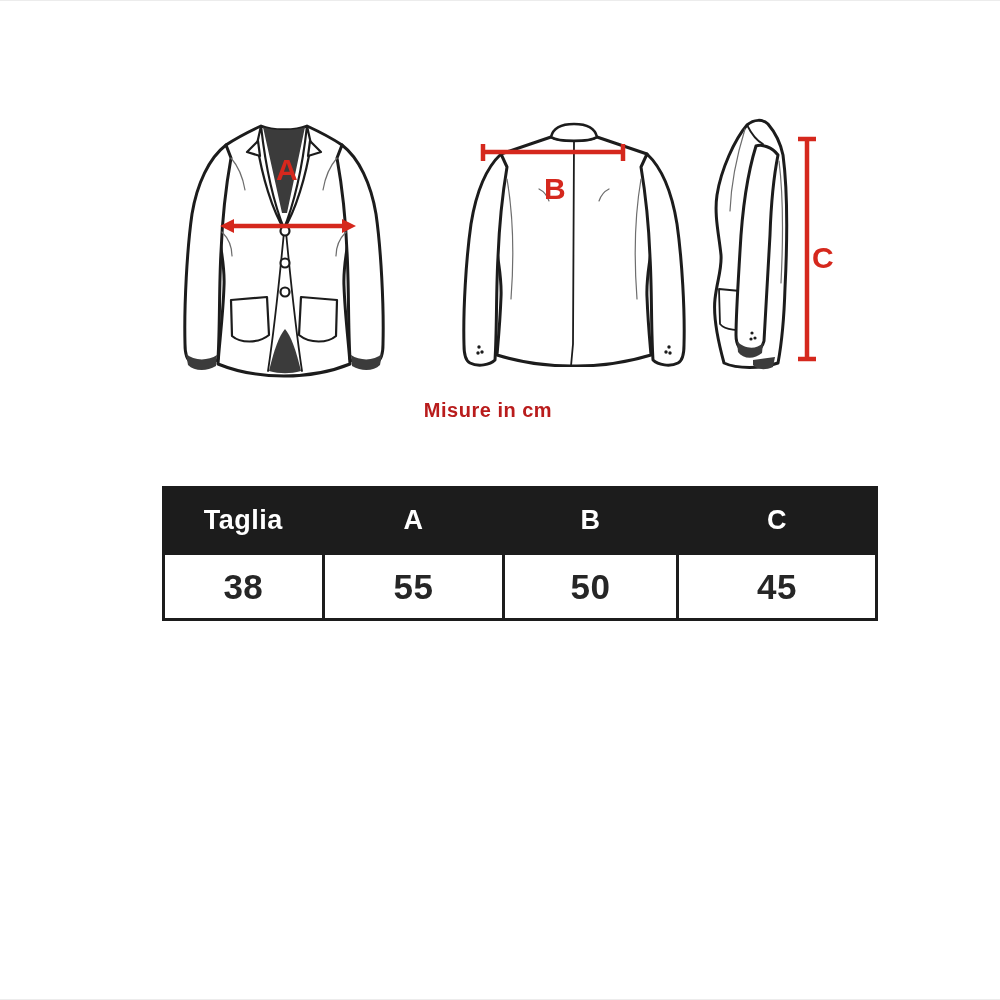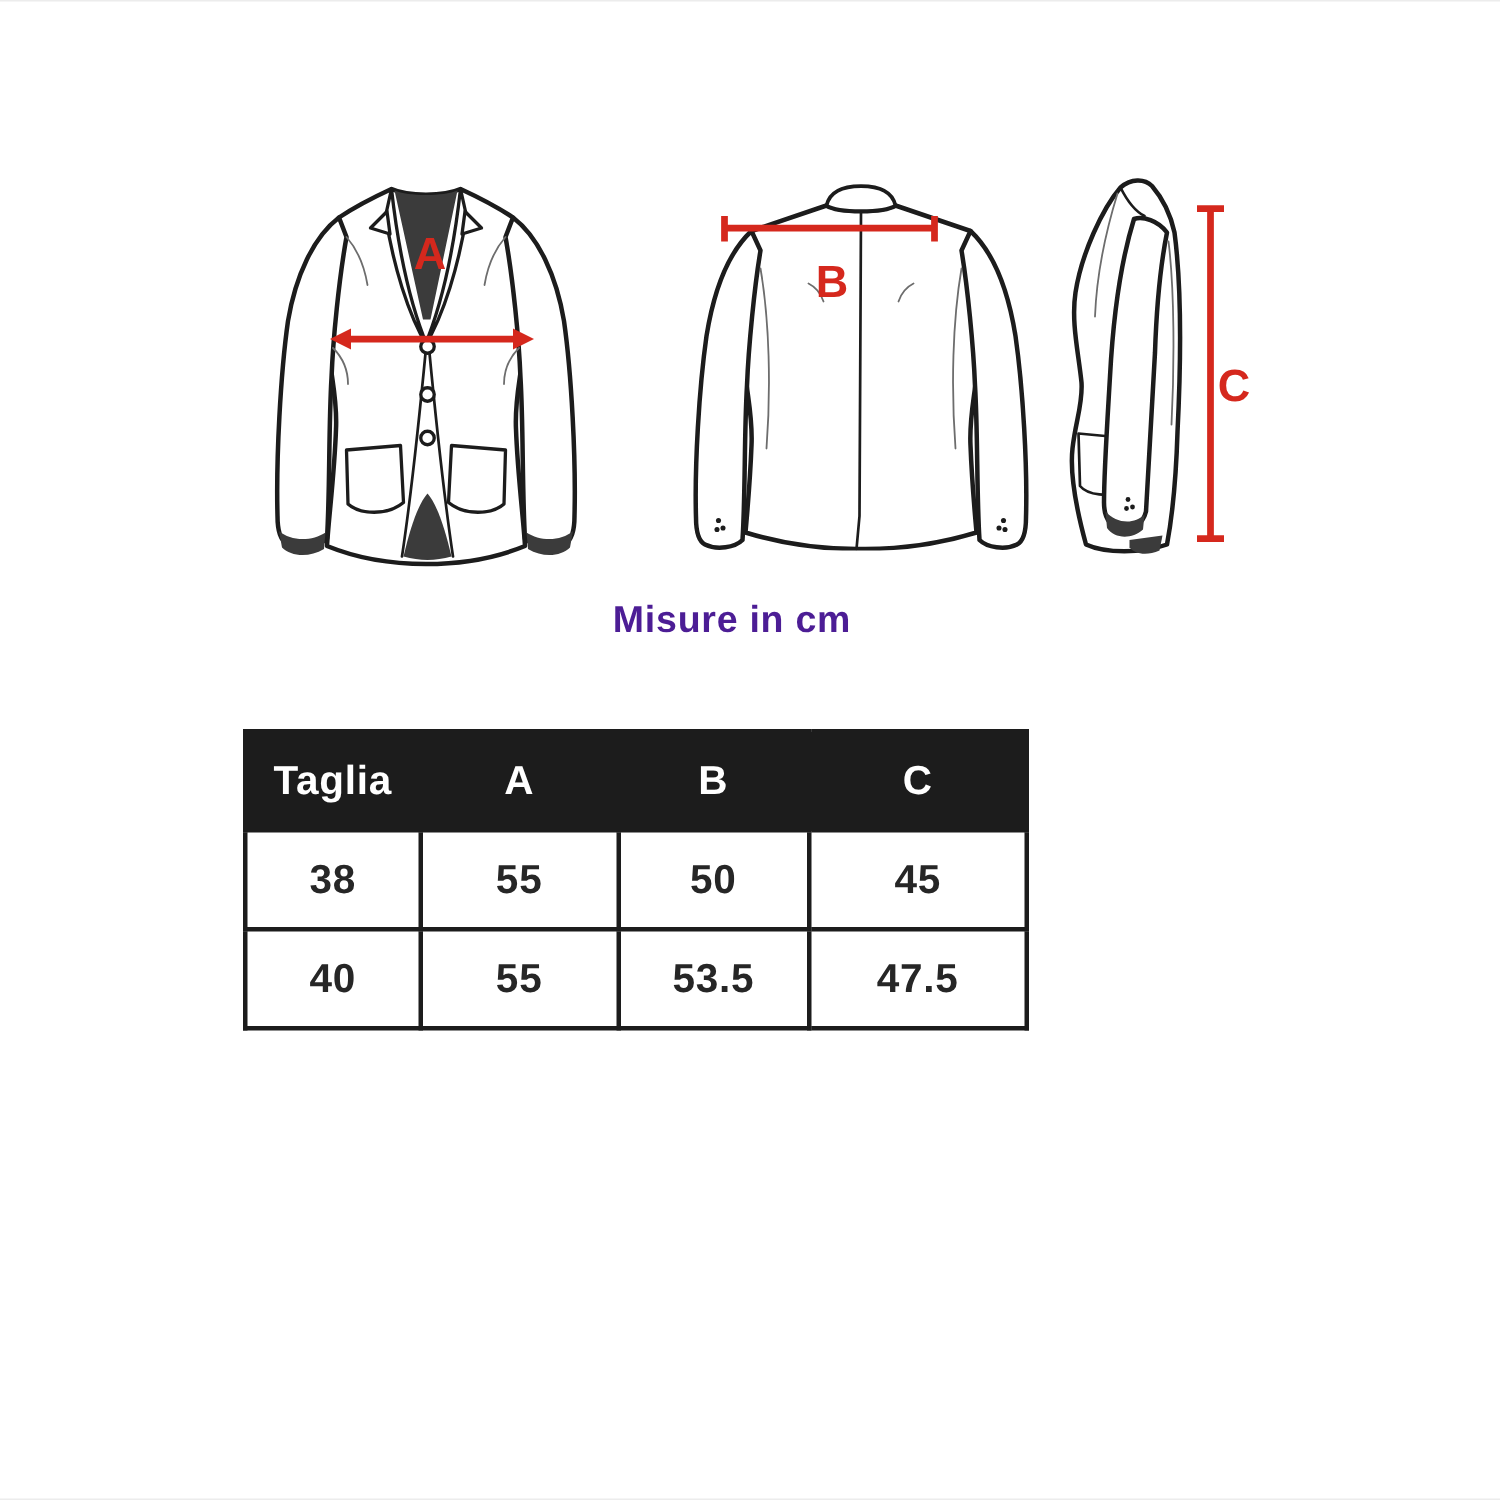--- a/index.html
+++ b/index.html
@@ -35,29 +35,29 @@
     color:var(--accent);
     font-weight:800;
     font-size:30px;
     line-height:1;
     letter-spacing:0.5px;
   }
   .title{
     position:absolute;
     left:0;top:398px;width:976px;
     text-align:center;
-    font-size:25px;
-    font-weight:800;
-    color:#4c1d95;
+    font-size:20px;
+    font-weight:800;
+    color:#b91c1c;
     letter-spacing:0.5px;
   }
   table.size-table{
     position:absolute;
     left:162px;top:485px;
-    width:524px;
+    width:716px;
     border-collapse:collapse;
     table-layout:fixed;
   }
   table.size-table col.c1{width:22.4%;}
   table.size-table col.c2{width:25.3%;}
   table.size-table col.c3{width:24.4%;}
   table.size-table col.c4{width:27.9%;}
   table.size-table th{
     background:var(--ink);
     color:#ffffff;
@@ -67,21 +67,21 @@
     letter-spacing:0.5px;
     border:3px solid var(--ink);
     text-align:center;
     vertical-align:middle;
   }
   table.size-table td{
     height:66px;
     border:3px solid var(--ink);
     background:#ffffff;
     color:var(--cell-text);
-    font-size:27px;
+    font-size:35px;
     font-weight:800;
     text-align:center;
     vertical-align:middle;
     letter-spacing:0.5px;
   }
 </style>
 </head>
 <body>
 
 <div class="canvas">
@@ -207,22 +207,16 @@
         <th>C</th>
       </tr>
     </thead>
     <tbody>
       <tr>
         <td>38</td>
         <td>55</td>
         <td>50</td>
         <td>45</td>
       </tr>
-      <tr>
-        <td>40</td>
-        <td>55</td>
-        <td>53.5</td>
-        <td>47.5</td>
-      </tr>
     </tbody>
   </table>
 
 </div>
 
 </body></html>

